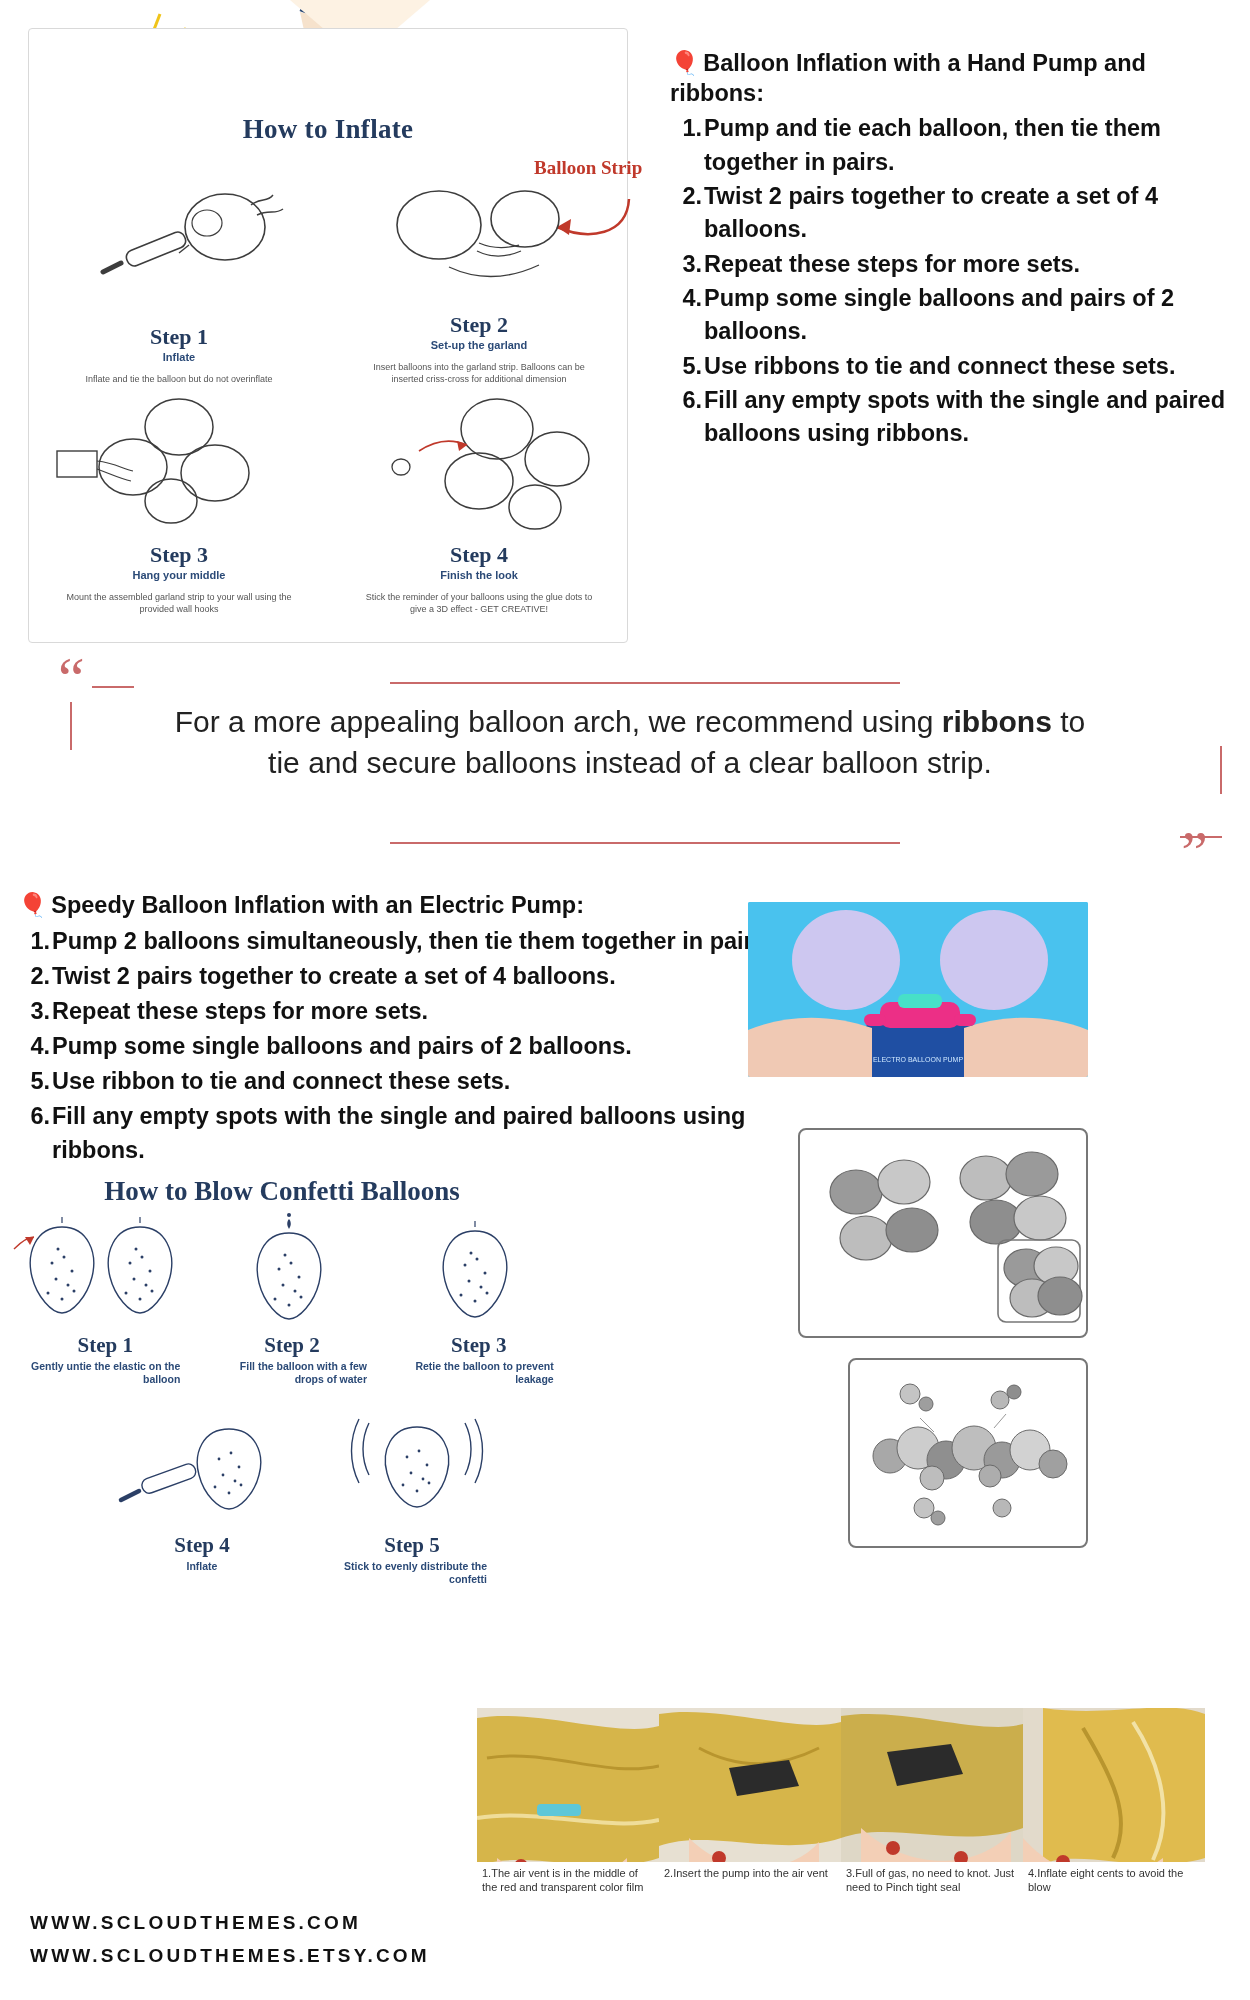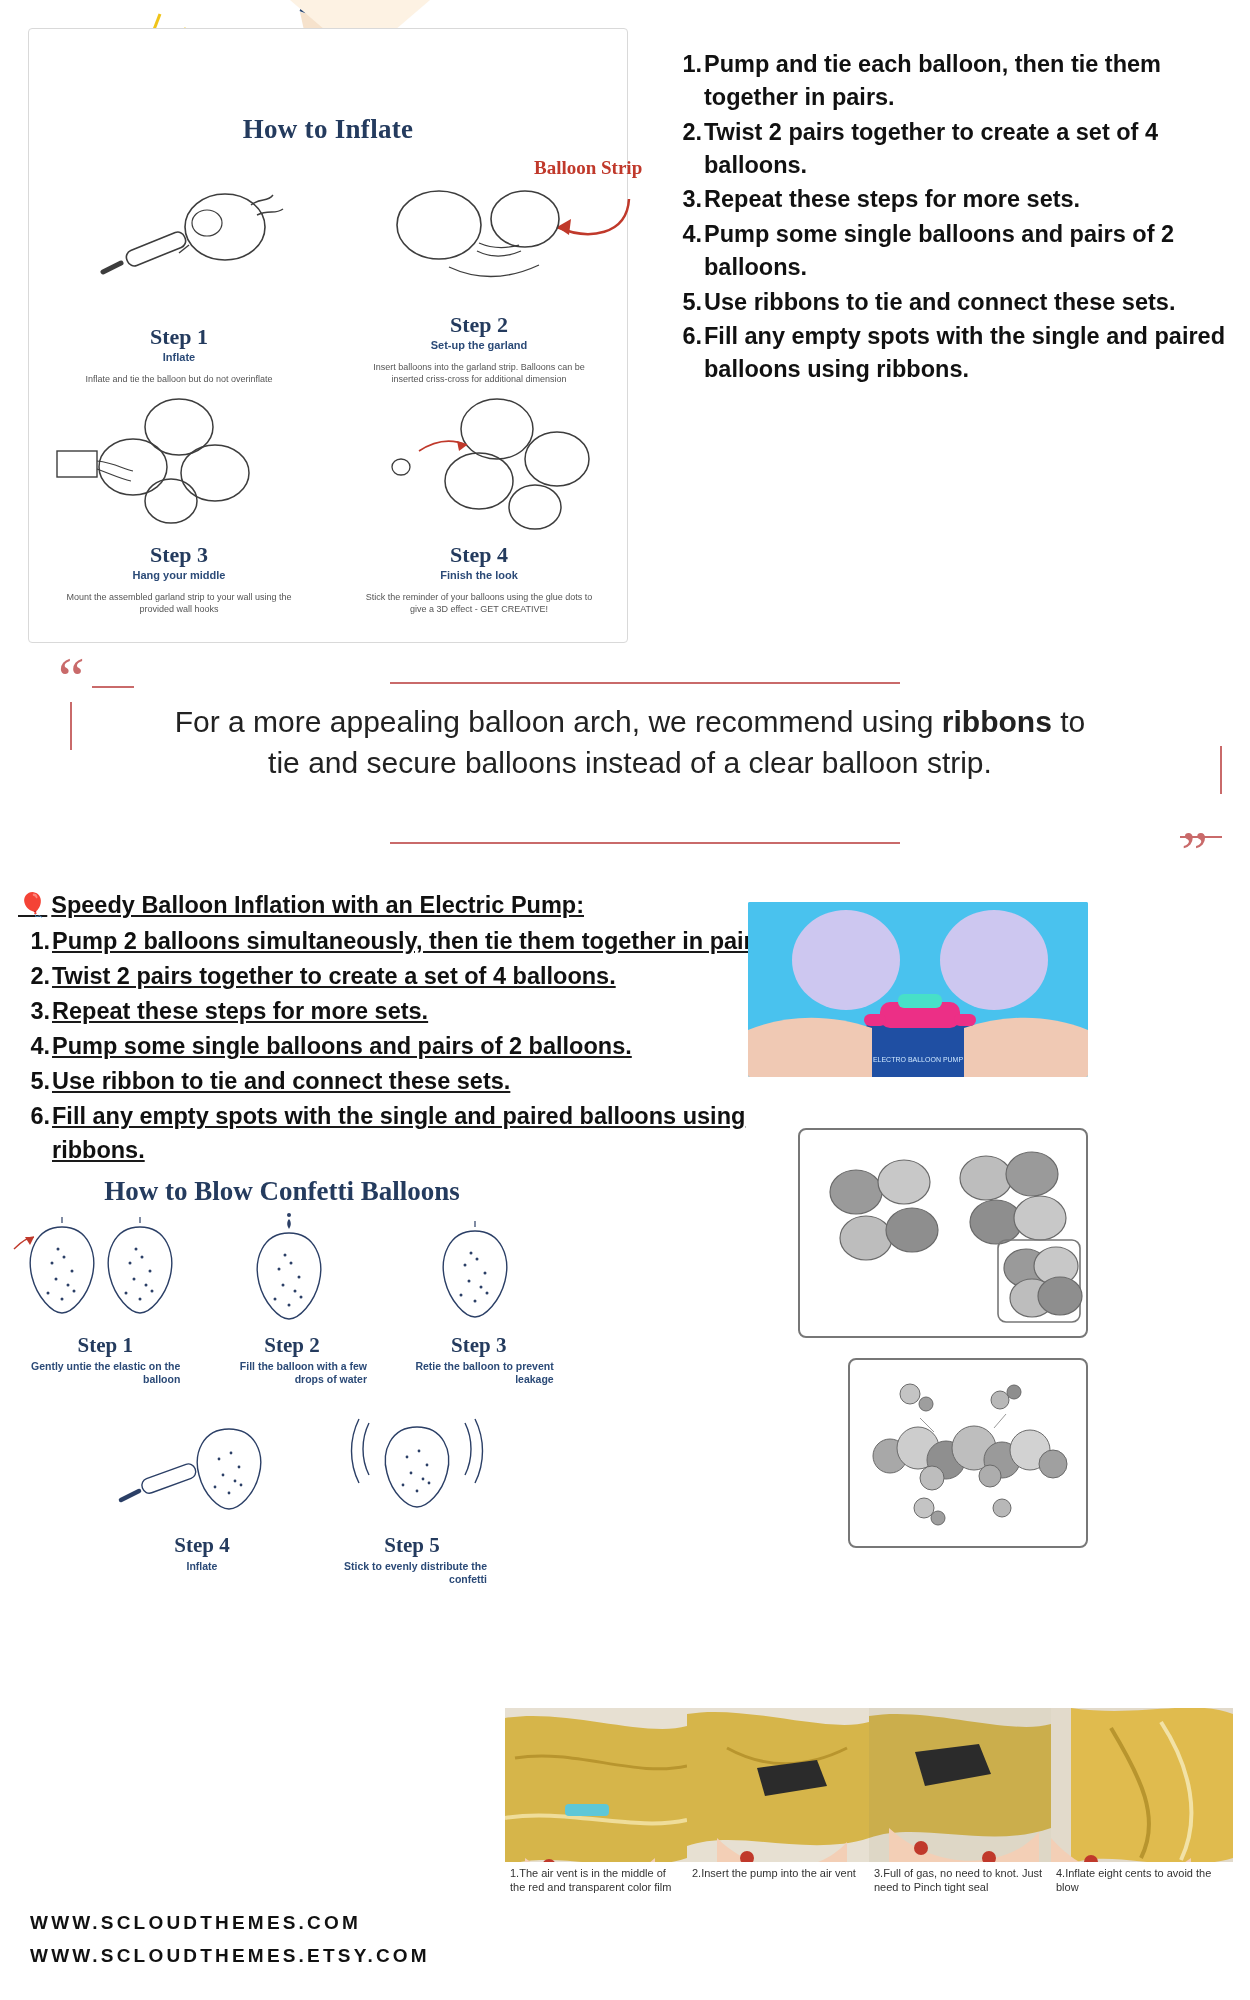--- a/index.html
+++ b/index.html
@@ -198,21 +198,20 @@
     line-height: 1.35;
     color: #222;
   }
   .quote-text b { font-weight: bold; }
 
   
   .electric-section {
     position: relative;
     width: 1136px;
     padding: 0 0 0 18px;
-    text-decoration: underline;
   }
   .electric-left {
     width: 790px;
   }
   .electric-left .block-heading { font-size: 23.5px; margin-bottom: 4px; }
   .electric-left ol.numbered > li { font-size: 23.5px; line-height: 1.45; }
 
   
   .photo-pump {
     position: absolute;
@@ -287,21 +286,21 @@
   .confetti-row2 {
     display: flex;
     width: 420px;
     margin-left: 95px;
     margin-top: 26px;
   }
 
   
   .foil-strip {
     position: absolute;
-    left: 505px;
+    left: 477px;
     top: 1708px;
     width: 741px;
     height: 220px;
     display: flex;
   }
   .foil-cell {
     width: 182px;
     height: 220px;
     position: relative;
     overflow: hidden;
@@ -429,20 +428,23 @@
           <div class="step-name">Step 4</div>
           <div class="step-sub">Finish the look</div>
           <div class="step-desc">Stick the reminder of your balloons using the glue dots to give a 3D effect - GET CREATIVE!</div>
         </div>
 
       </div>
     </div>
   </div>
 
   <div class="hand-pump-block">
+    <div class="block-heading">
+      <span class="pin">🎈</span><span>Balloon Inflation with a Hand Pump and ribbons:</span>
+    </div>
     <ol class="numbered">
       <li>Pump and tie each balloon, then tie them together in pairs.</li>
       <li>Twist 2 pairs together to create a set of 4 balloons.</li>
       <li>Repeat these steps for more sets.</li>
       <li>Pump some single balloons and pairs of 2 balloons.</li>
       <li>Use ribbons to tie and connect these sets.</li>
       <li>Fill any empty spots with the single and paired balloons using ribbons.</li>
     </ol>
   </div>
 </div>

